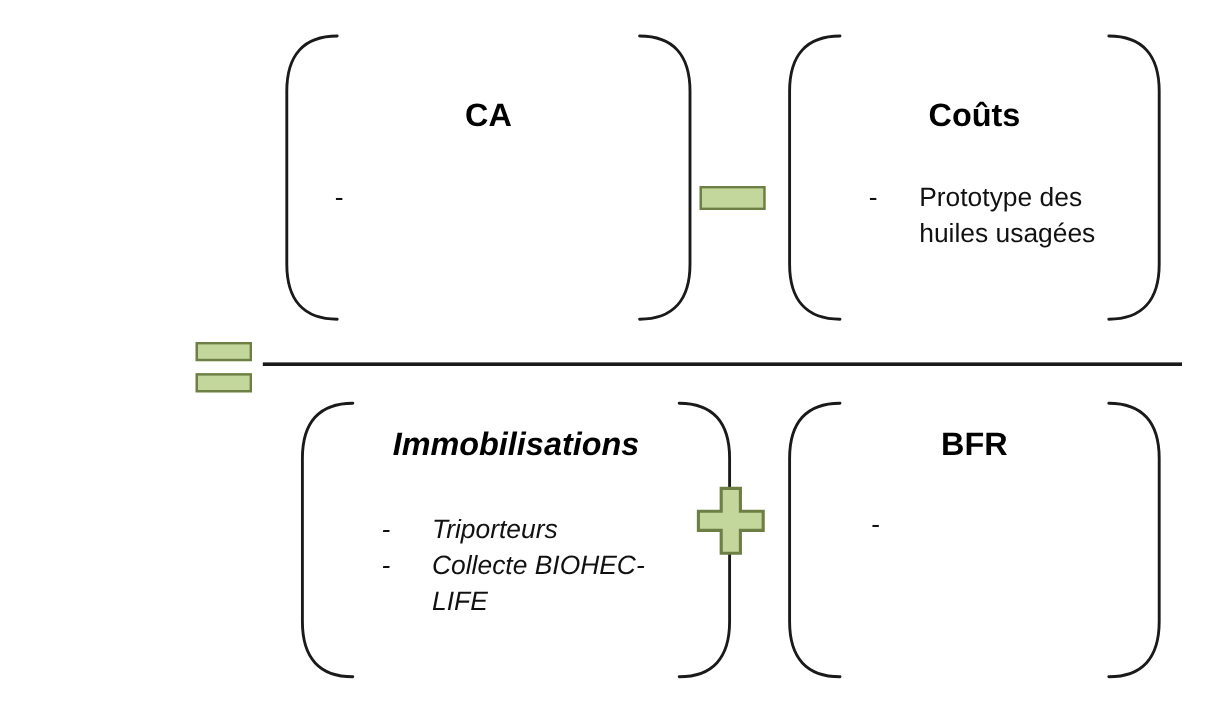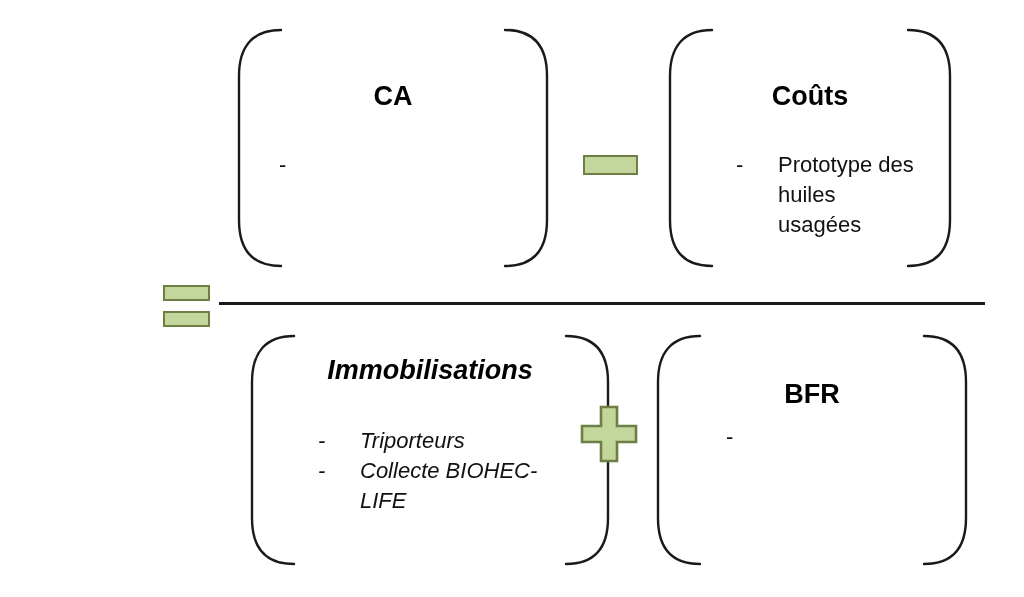--- a/index.html
+++ b/index.html
@@ -137,33 +137,33 @@
     flex: 0 0 42px;
     text-align: left;
     font-size: 22px;
     line-height: 30px;
   }
   .bullet-text {
     flex: 1 1 auto;
   }
 
   
-  #box-ca         { left: 237px; top: 28px;  width: 312px; height: 240px; }
-  #box-couts      { left: 656px; top: 28px;  width: 284px; height: 240px; margin-left: 12px; }
+  #box-ca         { left: 237px; top: 28px;  width: 312px; height: 240px; padding-left: 28px; }
+  #box-couts      { left: 656px; top: 28px;  width: 312px; height: 240px; }
   #box-immo       { left: 250px; top: 334px; width: 360px; height: 232px; font-style: italic; }
   #box-bfr        { left: 656px; top: 334px; width: 312px; height: 232px; }
 
   #box-ca    .box-title    { top: 52px; }
   #box-ca    .bullet-list  { top: 122px; padding-left: 18px; padding-right: 14px; }
   #box-couts .box-title    { top: 52px; }
   #box-couts .bullet-list  { top: 122px; padding-left: 44px; padding-right: 10px; }
 
   #box-immo  .box-title    { top: 20px; }
   #box-immo  .bullet-list  { top: 92px; padding-left: 44px; padding-right: 4px; }
-  #box-bfr   .box-title    { top: 20px; margin-top: 24px; }
+  #box-bfr   .box-title    { top: 20px; }
   #box-bfr   .bullet-list  { top: 88px; padding-left: 46px; padding-right: 4px; }
 </style>
 </head>
 <body>
 
 <div class="canvas">
 
 
   <div class="op-equals">
     <div class="bar b1"></div>

